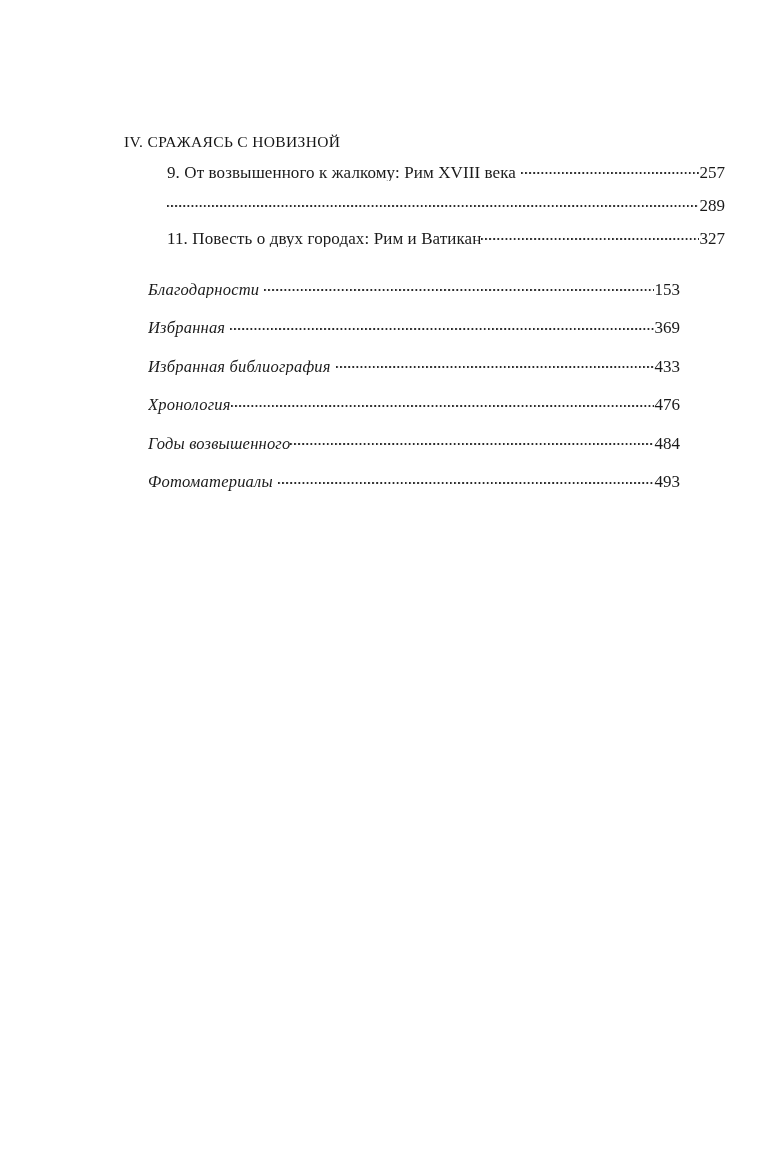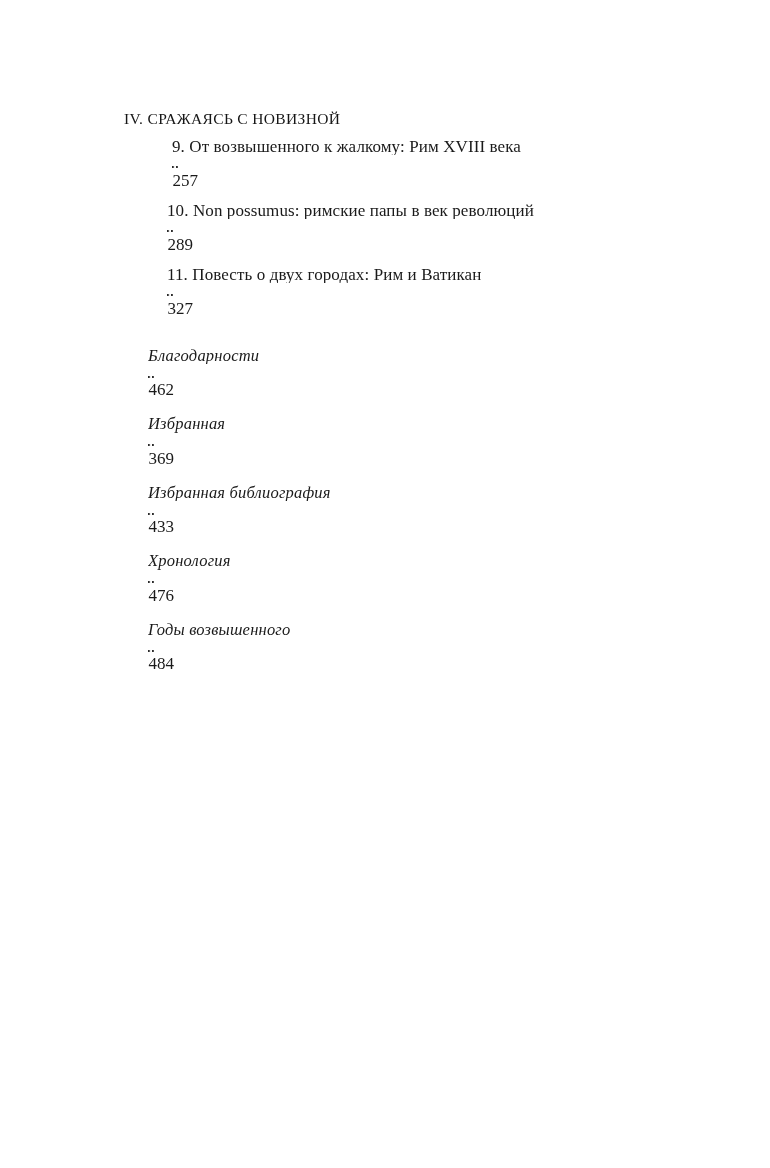--- a/index.html
+++ b/index.html
@@ -17,21 +17,21 @@
     margin: 0 auto;
     overflow: hidden;
     font-family: "Liberation Serif", "DejaVu Serif", serif;
     color: #1a1a1a;
     -webkit-font-smoothing: antialiased;
   }
 
   .toc-block {
     position: absolute;
     left: 122px;
-    top: 111px;
+    top: 134px;
     width: 558px;
   }
 
   
   .part-heading {
     font-size: 15.5px;
     line-height: 1.0;
     letter-spacing: 0.35px;
     color: #161616;
     white-space: nowrap;
@@ -42,21 +42,20 @@
   
   .toc-row {
     display: flex;
     align-items: baseline;
     width: 100%;
     font-size: 17px;
     line-height: 1.0;
     color: #1a1a1a;
     margin: 0;
     padding: 0;
-    flex-direction: column;
   }
 
   .toc-title {
     flex: 0 1 auto;
     white-space: nowrap;
     overflow: hidden;
   }
 
   .toc-leader {
     flex: 1 1 auto;
@@ -141,39 +140,38 @@
 
     <div class="chapter-group">
 
       <div class="toc-row chapter-row gap-before-leader">
         <span class="toc-title">9. От возвышенного к жалкому: Рим XVIII века</span>
         <span class="toc-leader"></span>
         <span class="toc-page">257</span>
       </div>
 
       <div class="toc-row chapter-row">
-        <span class="toc-title">10. Non possumus: римские папы в век революций</span>
         <span class="toc-leader"></span>
         <span class="toc-page">289</span>
       </div>
 
       <div class="toc-row chapter-row">
         <span class="toc-title">11. Повесть о двух городах: Рим и Ватикан</span>
         <span class="toc-leader"></span>
         <span class="toc-page">327</span>
       </div>
 
     </div>
 
     <div class="backmatter-group">
 
       <div class="toc-row back-row gap-before-leader">
         <span class="toc-title">Благодарности</span>
         <span class="toc-leader"></span>
-        <span class="toc-page">462</span>
+        <span class="toc-page">153</span>
       </div>
 
       <div class="toc-row back-row gap-before-leader">
         <span class="toc-title">Избранная</span>
         <span class="toc-leader"></span>
         <span class="toc-page">369</span>
       </div>
 
       <div class="toc-row back-row gap-before-leader">
         <span class="toc-title">Избранная библиография</span>
@@ -186,18 +184,23 @@
         <span class="toc-leader"></span>
         <span class="toc-page">476</span>
       </div>
 
       <div class="toc-row back-row">
         <span class="toc-title">Годы возвышенного</span>
         <span class="toc-leader"></span>
         <span class="toc-page">484</span>
       </div>
 
+      <div class="toc-row back-row gap-before-leader">
+        <span class="toc-title">Фотоматериалы</span>
+        <span class="toc-leader"></span>
+        <span class="toc-page">493</span>
+      </div>
 
     </div>
 
   </div>
 
 </div>
 
 </body></html>

